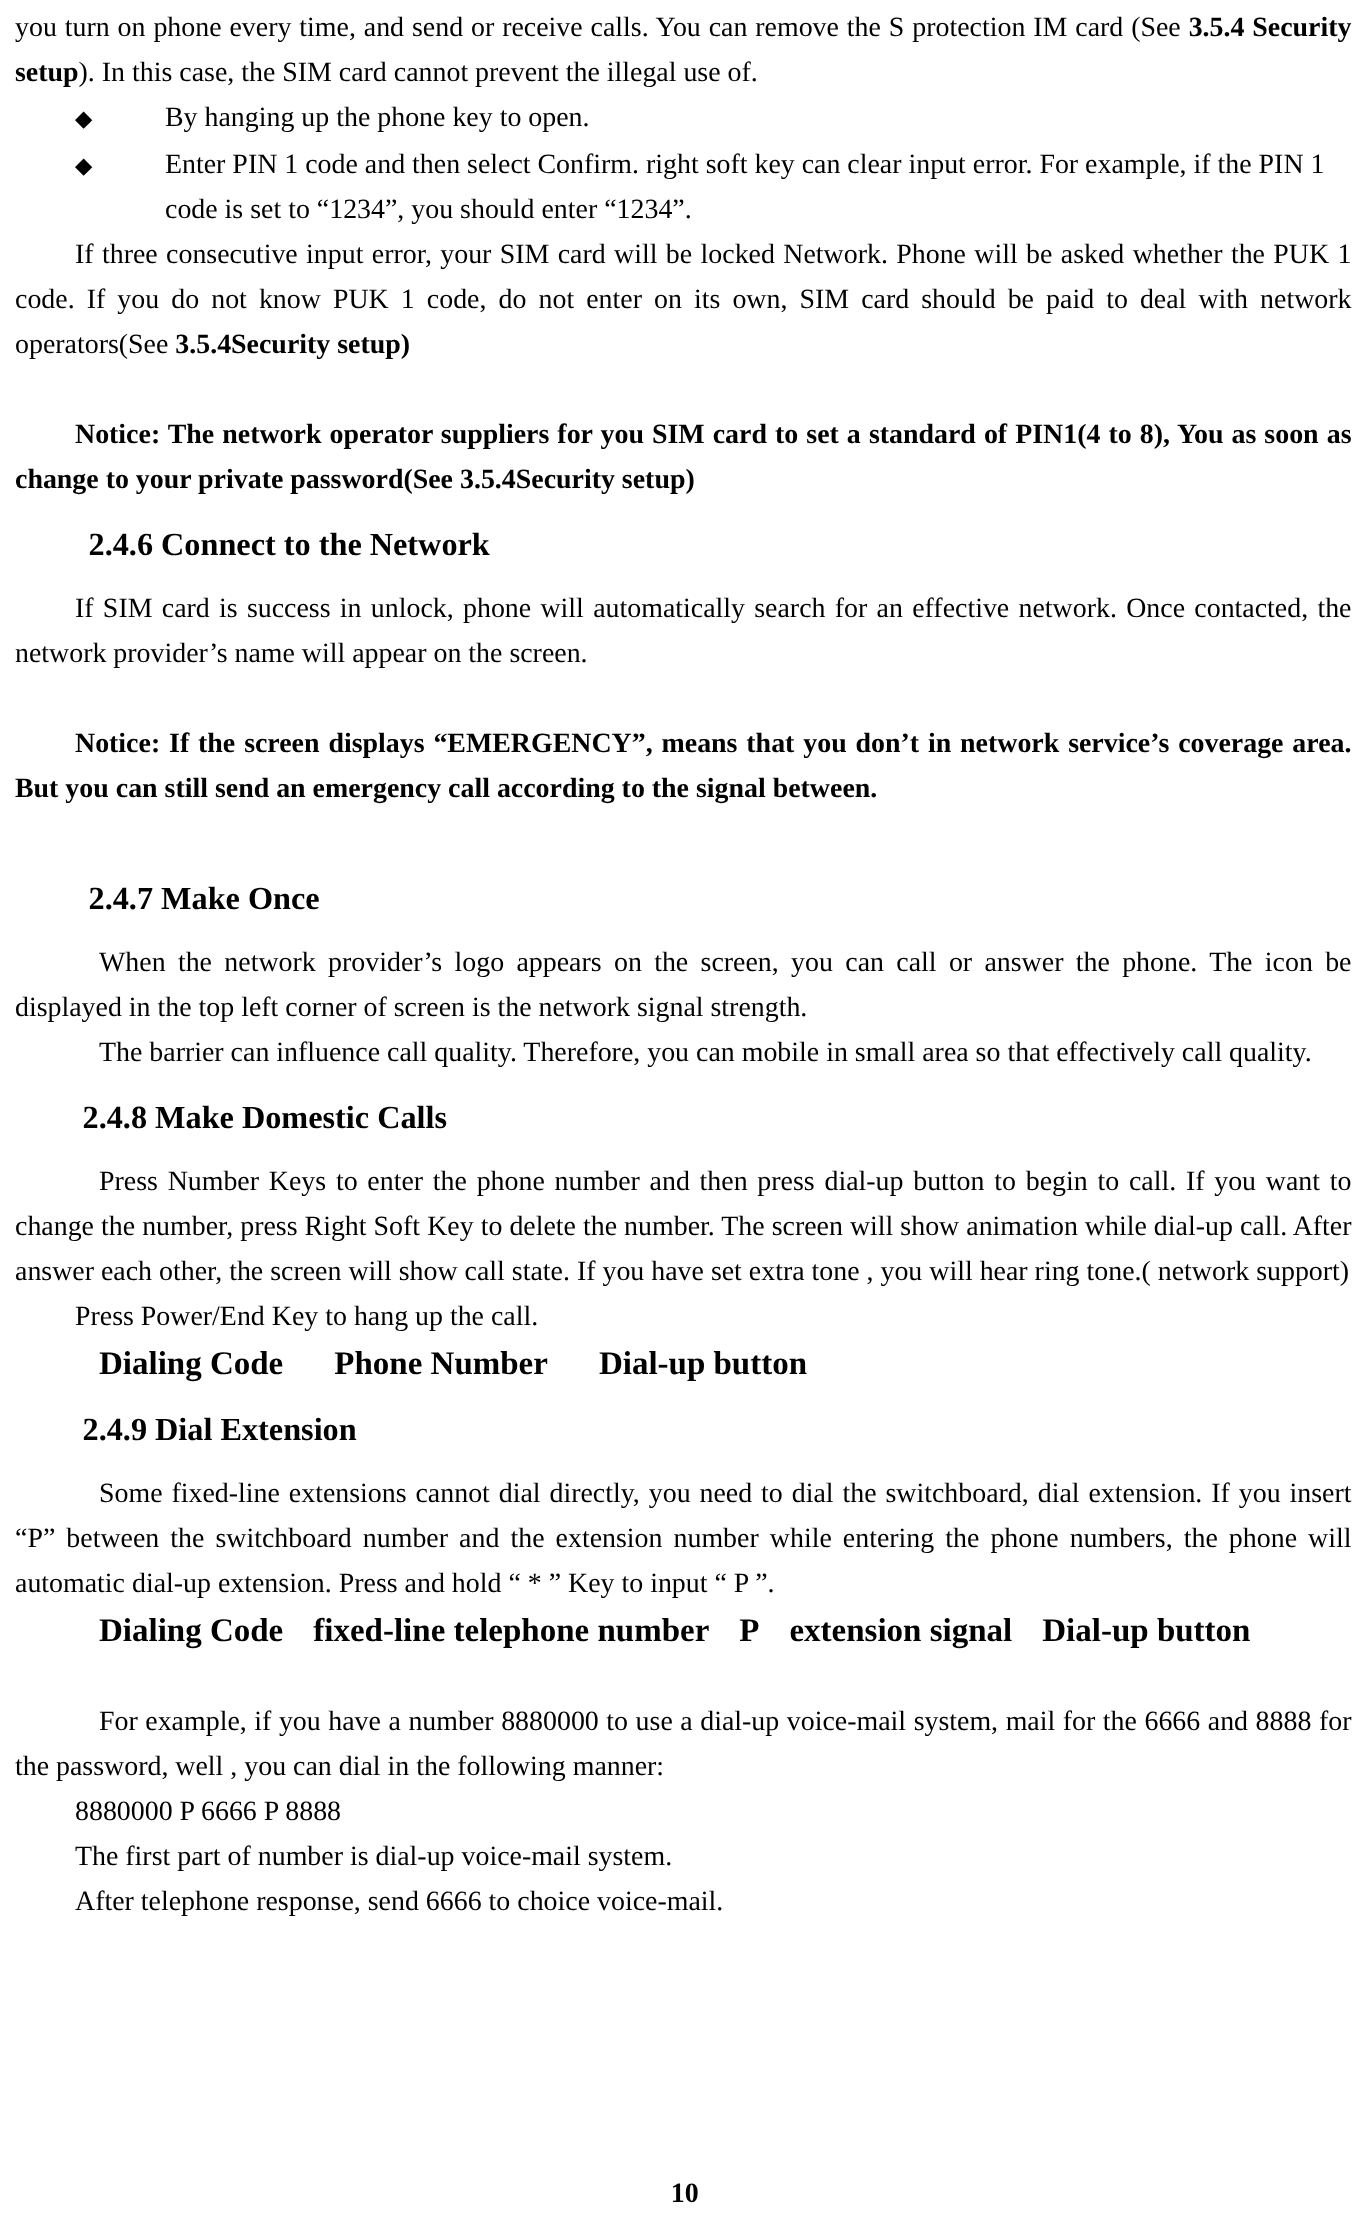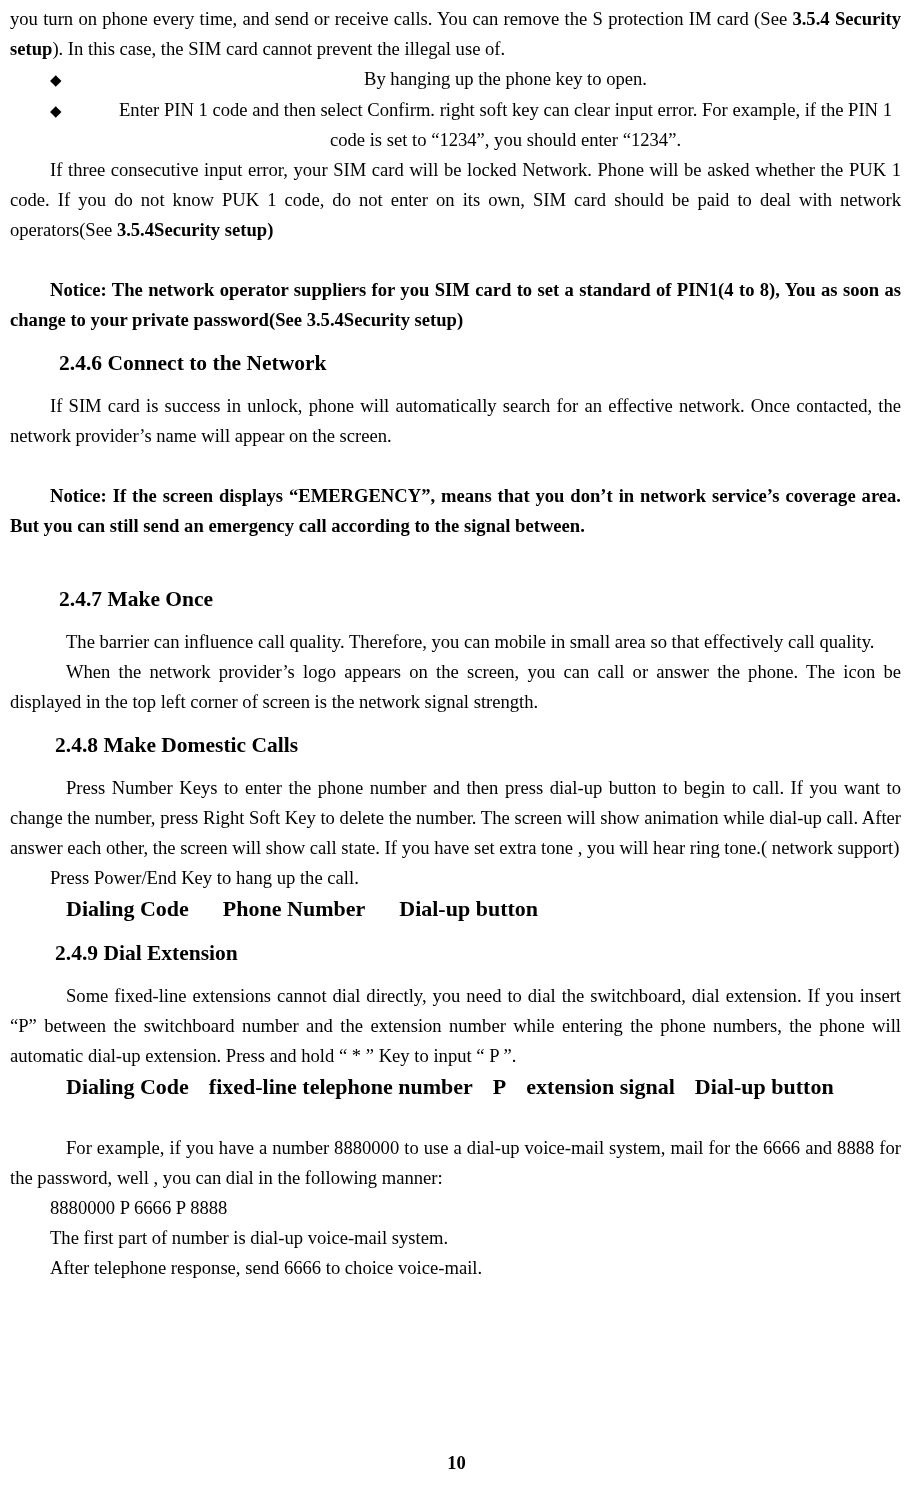--- a/index.html
+++ b/index.html
@@ -55,21 +55,20 @@
     display: inline-block;
     width: 40px;
     padding-left: 40px;
     font-size: 15px;
     line-height: 30px;
     flex: 0 0 auto;
   }
   .bullet-row .btext {
     flex: 1 1 auto;
     padding-left: 20px;
-    text-align: center;
   }
 
   .notice {
     font-weight: bold;
     text-indent: 40px;
   }
 
   .dial-row {
     font-weight: bold;
     font-size: 22px;
@@ -117,22 +116,22 @@
   <p class="indent">If SIM card is success in unlock, phone will automatically search for an effective network. Once contacted, the network provider’s name will appear on the screen.</p>
 
   <div class="spacer"></div>
 
   <p class="notice">Notice: If the screen displays “EMERGENCY”, means that you don’t in network service’s coverage area. But you can still send an emergency call according to the signal between.</p>
 
   <div class="spacer"></div>
 
   <h2>2.4.7 Make Once</h2>
 
+  <p class="indent2">When the network provider’s logo appears on the screen, you can call or answer the phone. The icon be displayed in the top left corner of screen is the network signal strength.</p>
   <p class="indent2">The barrier can influence call quality. Therefore, you can mobile in small area so that effectively call quality.</p>
-  <p class="indent2">When the network provider’s logo appears on the screen, you can call or answer the phone. The icon be displayed in the top left corner of screen is the network signal strength.</p>
 
   <h2 class="sub">2.4.8 Make Domestic Calls</h2>
 
   <p class="indent2">Press Number Keys to enter the phone number and then press dial-up button to begin to call. If you want to change the number, press Right Soft Key to delete the number. The screen will show animation while dial-up call. After answer each other, the screen will show call state. If you have set extra tone ,    you will hear ring tone.( network support)</p>
   <p class="indent">Press Power/End Key to hang up the call.</p>
 
   <div class="dial-row">
     <span>Dialing Code</span><span class="gap"></span><span>Phone Number</span><span class="gap"></span><span>Dial-up button</span>
   </div>
 

